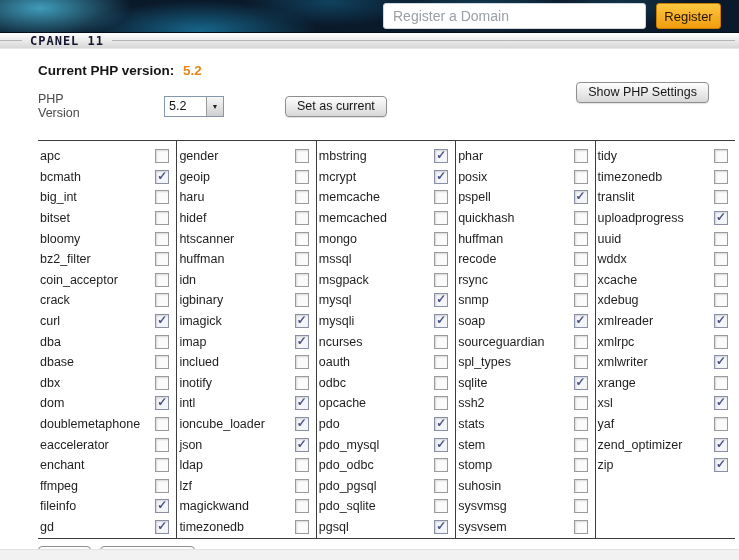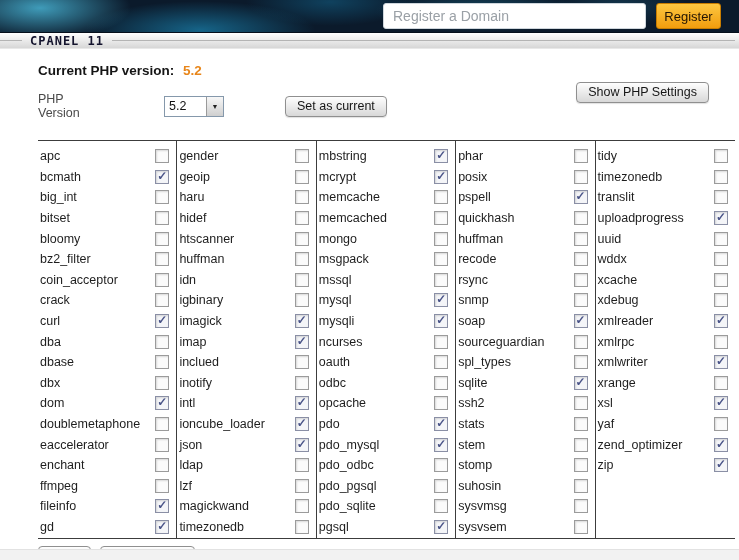--- a/index.html
+++ b/index.html
@@ -273,25 +273,25 @@
         </div>
         <div class="ext-row">
           <span class="ext-label">memcached</span>
           <span class="checkbox"></span>
         </div>
         <div class="ext-row">
           <span class="ext-label">mongo</span>
           <span class="checkbox"></span>
         </div>
         <div class="ext-row">
+          <span class="ext-label">mssql</span>
+          <span class="checkbox"></span>
+        </div>
+        <div class="ext-row">
           <span class="ext-label">msgpack</span>
-          <span class="checkbox"></span>
-        </div>
-        <div class="ext-row">
-          <span class="ext-label">mssql</span>
           <span class="checkbox"></span>
         </div>
         <div class="ext-row">
           <span class="ext-label">mysql</span>
           <span class="checkbox checked">✓</span>
         </div>
         <div class="ext-row">
           <span class="ext-label">mysqli</span>
           <span class="checkbox checked">✓</span>
         </div>

